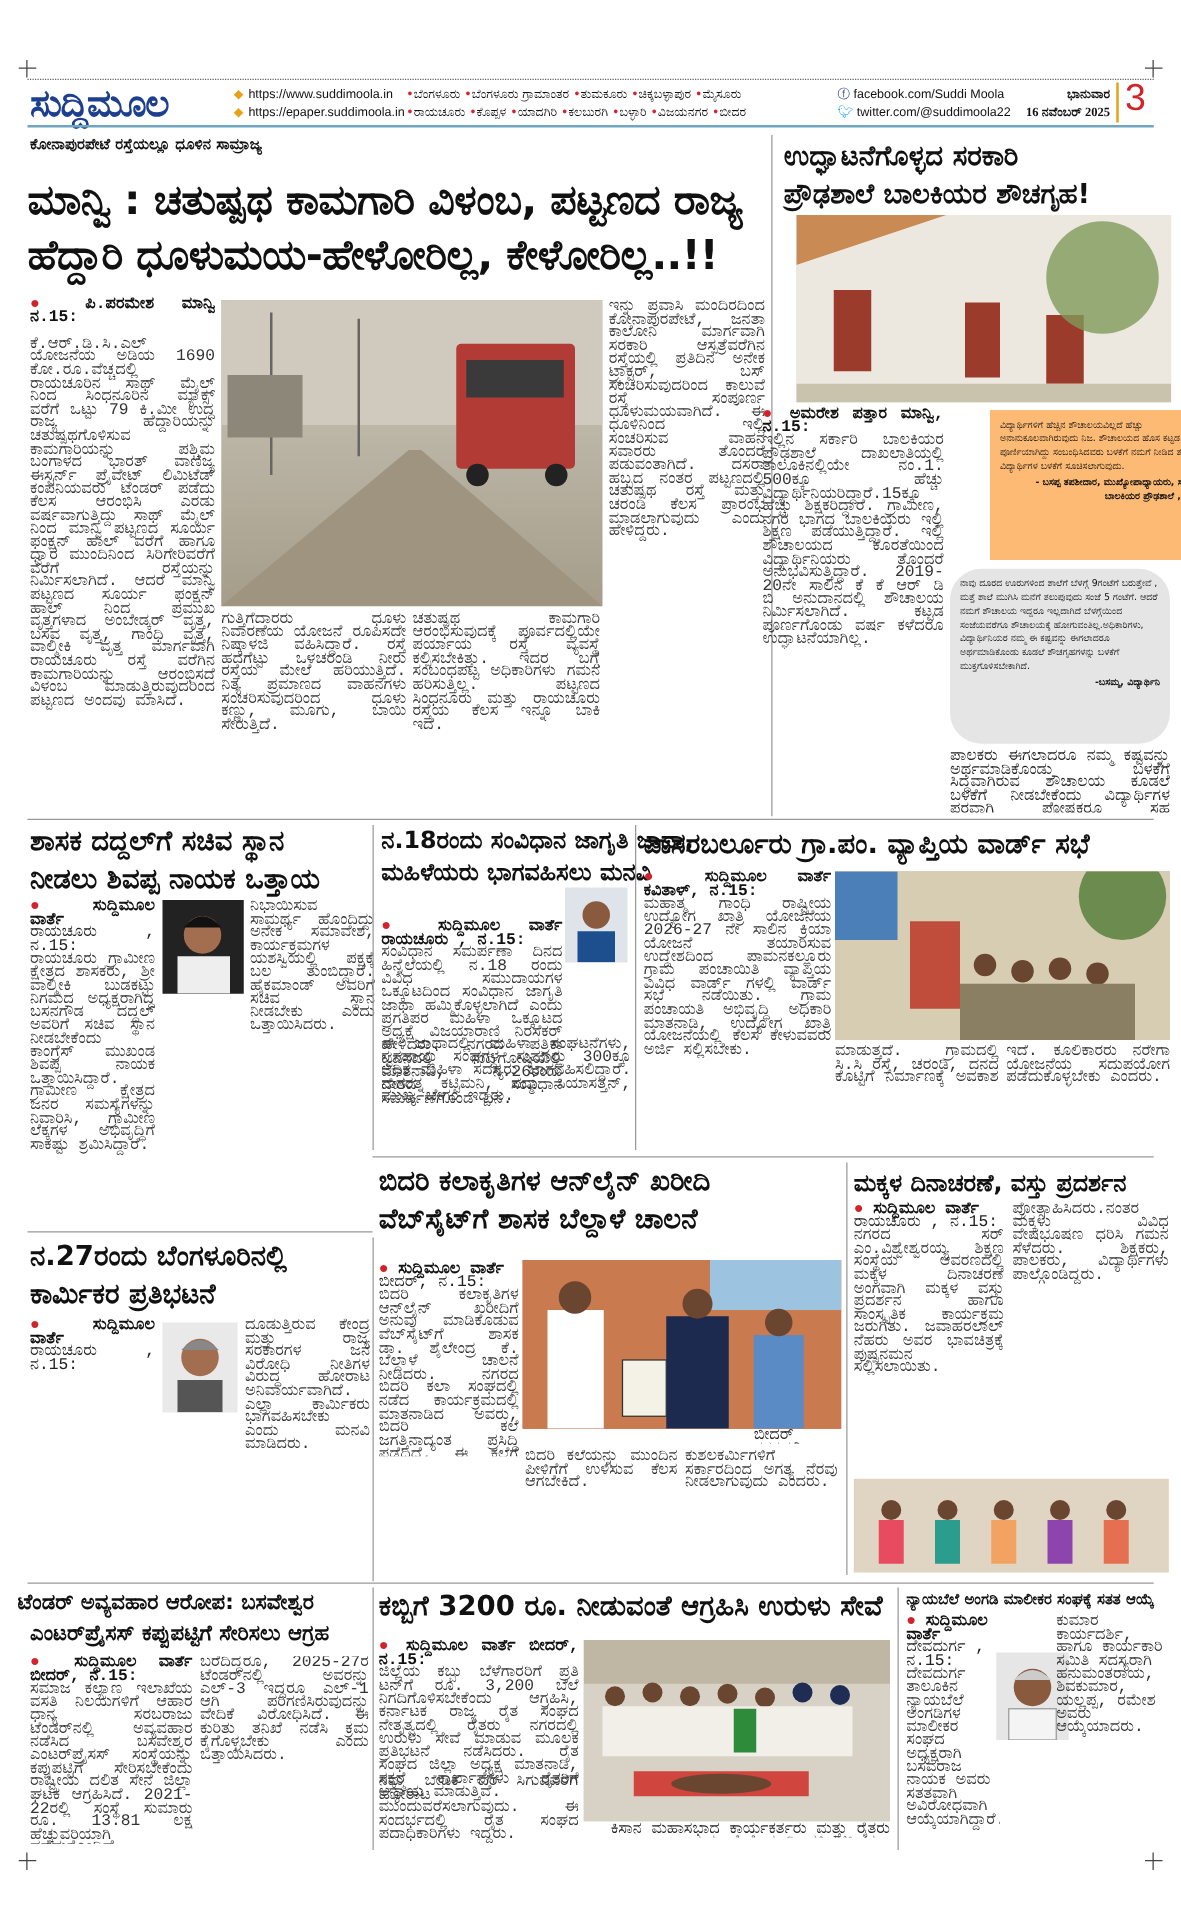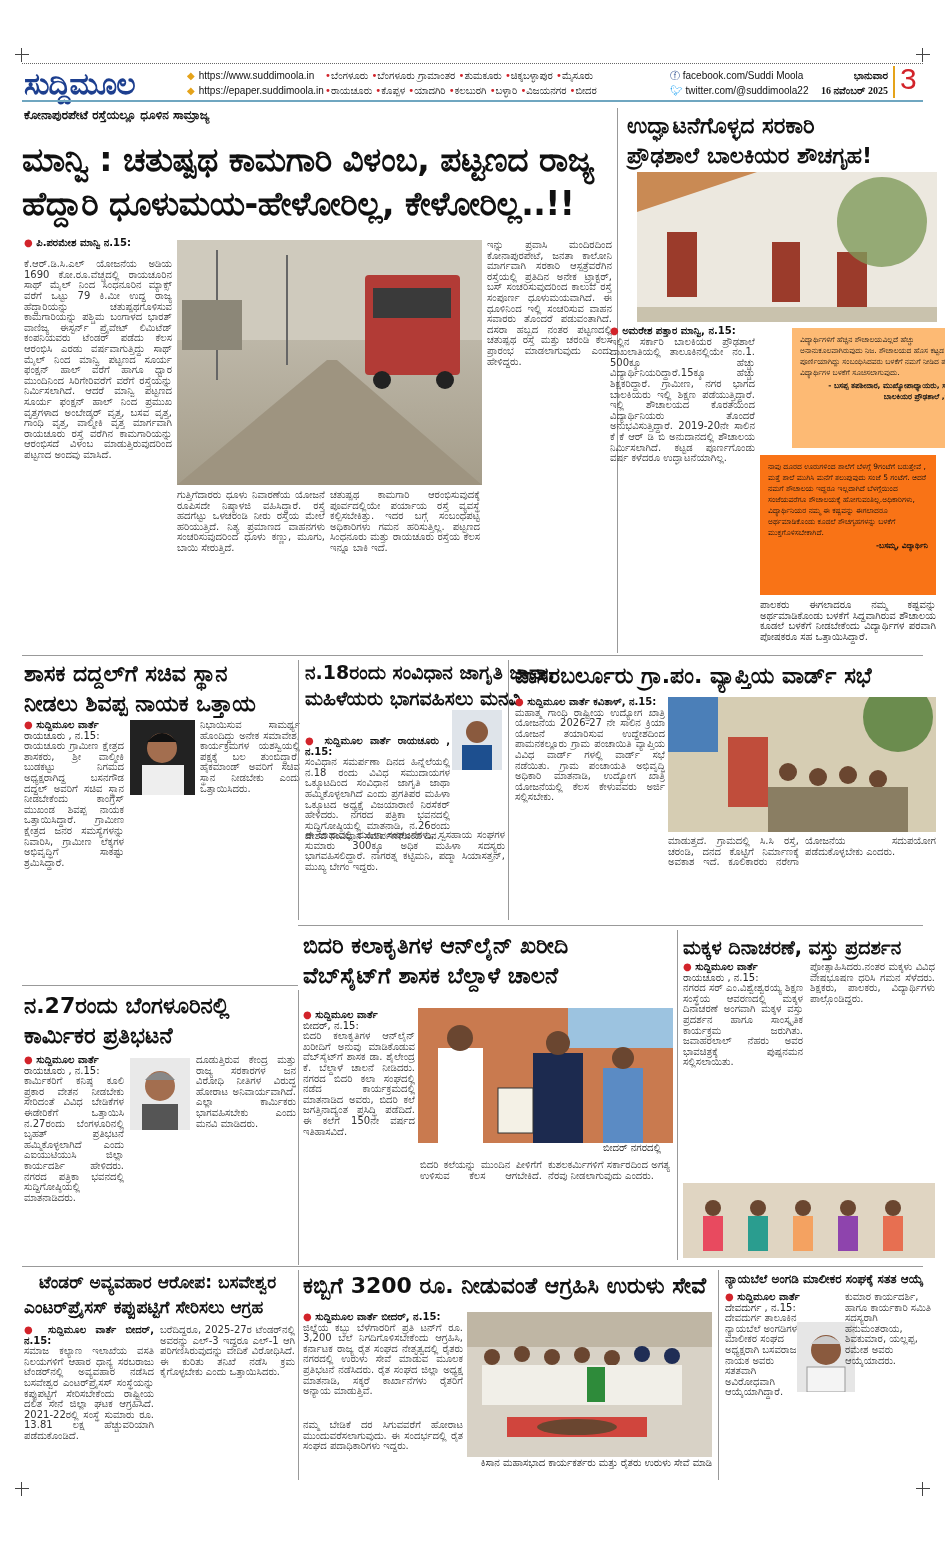--- a/index.html
+++ b/index.html
@@ -18,29 +18,29 @@
   .cities span.dot { color: #d2232a; }
   .social { left: 670px; top: 68px; font-size: 10px; line-height: 15px; font-family: "Liberation Sans", sans-serif; }
   .social .fb { color: #3b5998; } .social .tw { color: #1da1f2; }
   .dateblk { left: 800px; top: 68px; text-align: right; width: 88px; font-size: 10px; line-height: 15px; font-family: "Liberation Serif", serif; font-weight: bold; }
   .pgbar { left: 893px; top: 66px; width: 2px; height: 32px; background: #e5a31a; }
   .pgno { left: 900px; top: 62px; font-size: 30px; color: #d2232a; font-family: "Liberation Sans", sans-serif; }
   .kicker { font-size: 12px; font-weight: bold; }
   .h-xl { font-size: 33px; font-weight: 900; line-height: 44px; letter-spacing: -0.5px; }
   .h-lg { font-size: 22px; font-weight: 900; line-height: 28px; }
   .h-md { font-size: 19px; font-weight: 900; line-height: 25px; }
-  .col { font-size: 10px; line-height: 10.6px; color: #222; text-align: justify; overflow: hidden; }
+  .col { font-size: 13px; line-height: 10.6px; color: #222; text-align: justify; overflow: hidden; font-family: Liberation Mono, monospace; }
   .byline { font-weight: bold; color: #111; }
   .byline::before { content: "● "; color: #d2232a; }
   .txt { color: #333; }
   .photo { position: absolute; overflow: hidden; }
   .vrule { position: absolute; width: 1px; background: #999; }
   .hrule { position: absolute; height: 1px; background: #999; }
   .box-pink { background: #fdba74; margin-left: 32px; }
-  .box-green { background: #f97316; }
+  .box-green { background: #e5e5e5; border-radius: 25px; }
   .quote { font-size: 7.5px; line-height: 11px; padding: 6px 8px; overflow: hidden; }
   .quote .sig { text-align: right; font-weight: bold; margin-top: 2px; }
 </style>
 </head>
 <body>
 
 <div class="crop" style="left:15px;top:48px"></div>
 <div class="crop" style="right:15px;top:48px"></div>
 <div class="crop" style="left:15px;top:1482px"></div>
 <div class="crop" style="right:15px;top:1482px"></div>
@@ -268,38 +268,37 @@
     </svg>
   </div>
 </article>
 
 <article>
   <div class="abs h-lg" style="left:24px;top:992px">ನ.27ರಂದು ಬೆಂಗಳೂರಿನಲ್ಲಿ</div>
   <div class="abs h-lg" style="left:24px;top:1022px">ಕಾರ್ಮಿಕರ ಪ್ರತಿಭಟನೆ</div>
   <div class="abs col" style="left:24px;top:1055px;width:100px;height:220px">
     <span class="byline">ಸುದ್ದಿಮೂಲ ವಾರ್ತೆ</span><br>
     <span>ರಾಯಚೂರು , ನ.15:</span><br>
-    <span class="txt">ಕಾರ್ಮಿಕರಿಗೆ ಕನಿಷ್ಠ ಕೂಲಿ ಪ್ರಕಾರ ವೇತನ ನೀಡಬೇಕು ಸೇರಿದಂತೆ ವಿವಿಧ ಬೇಡಿಕೆಗಳ ಈಡೇರಿಕೆಗೆ ಒತ್ತಾಯಿಸಿ ನ.27ರಂದು ಬೆಂಗಳೂರಿನಲ್ಲಿ ಬೃಹತ್ ಪ್ರತಿಭಟನೆ ಹಮ್ಮಿಕೊಳ್ಳಲಾಗಿದೆ ಎಂದು ಎಐಯುಟಿಯುಸಿ ಜಿಲ್ಲಾ ಕಾರ್ಯದರ್ಶಿ ಹೇಳಿದರು. ನಗರದ ಪತ್ರಿಕಾ ಭವನದಲ್ಲಿ ಸುದ್ದಿಗೋಷ್ಠಿಯಲ್ಲಿ ಮಾತನಾಡಿದರು.</span>
   </div>
   <div class="photo" style="left:130px;top:1058px;width:60px;height:72px;background:#e9e9e9">
     <svg width="60" height="72">
         <circle cx="30" cy="28" r="15" fill="#a36e4f"></circle>
         <path d="M15 22 Q30 6 45 22" fill="#888"></path>
         <rect x="12" y="46" width="36" height="26" fill="#555"></rect>
       </svg>
   </div>
   <div class="abs col" style="left:196px;top:1055px;width:100px;height:220px">
     <span class="txt">ದೂಡುತ್ತಿರುವ ಕೇಂದ್ರ ಮತ್ತು ರಾಜ್ಯ ಸರಕಾರಗಳ ಜನ ವಿರೋಧಿ ನೀತಿಗಳ ವಿರುದ್ಧ ಹೋರಾಟ ಅನಿವಾರ್ಯವಾಗಿದೆ. ಎಲ್ಲಾ ಕಾರ್ಮಿಕರು ಭಾಗವಹಿಸಬೇಕು ಎಂದು ಮನವಿ ಮಾಡಿದರು.</span>
   </div>
 </article>
 <div class="vrule" style="left:298px;top:990px;height:275px"></div>
 <div class="hrule" style="left:22px;right:22px;top:1266px"></div>
 
 <article>
-  <div class="abs h-md" style="left:39px;top:1270px;white-space:nowrap;font-size:17px">ಟೆಂಡರ್ ಅವ್ಯವಹಾರ ಆರೋಪ: ಬಸವೇಶ್ವರ</div>
+  <div class="abs h-md" style="left:14px;top:1270px;white-space:nowrap;font-size:17px">ಟೆಂಡರ್ ಅವ್ಯವಹಾರ ಆರೋಪ: ಬಸವೇಶ್ವರ</div>
   <div class="abs h-md" style="left:24px;top:1295px;white-space:nowrap;font-size:17px">ಎಂಟರ್‌ಪ್ರೈಸಸ್ ಕಪ್ಪುಪಟ್ಟಿಗೆ ಸೇರಿಸಲು ಆಗ್ರಹ</div>
   <div class="abs col" style="left:24px;top:1325px;width:130px;height:150px">
     <span class="byline">ಸುದ್ದಿಮೂಲ ವಾರ್ತೆ ಬೀದರ್, ನ.15:</span><br>
     <span class="txt">ಸಮಾಜ ಕಲ್ಯಾಣ ಇಲಾಖೆಯ ವಸತಿ ನಿಲಯಗಳಿಗೆ ಆಹಾರ ಧಾನ್ಯ ಸರಬರಾಜು ಟೆಂಡರ್‌ನಲ್ಲಿ ಅವ್ಯವಹಾರ ನಡೆಸಿದ ಬಸವೇಶ್ವರ ಎಂಟರ್‌ಪ್ರೈಸಸ್ ಸಂಸ್ಥೆಯನ್ನು ಕಪ್ಪುಪಟ್ಟಿಗೆ ಸೇರಿಸಬೇಕೆಂದು ರಾಷ್ಟ್ರೀಯ ದಲಿತ ಸೇನೆ ಜಿಲ್ಲಾ ಘಟಕ ಆಗ್ರಹಿಸಿದೆ. 2021-22ರಲ್ಲಿ ಸಂಸ್ಥೆ ಸುಮಾರು ರೂ. 13.81 ಲಕ್ಷ ಹೆಚ್ಚುವರಿಯಾಗಿ ಪಡೆದುಕೊಂಡಿದೆ.</span>
   </div>
   <div class="abs col" style="left:160px;top:1325px;width:135px;height:150px">
     <span class="txt">ಬರೆದಿದ್ದರೂ, 2025-27ರ ಟೆಂಡರ್‌ನಲ್ಲಿ ಅವರನ್ನು ಎಲ್-3 ಇದ್ದರೂ ಎಲ್-1 ಆಗಿ ಪರಿಗಣಿಸಿರುವುದನ್ನು ವೇದಿಕೆ ವಿರೋಧಿಸಿದೆ. ಈ ಕುರಿತು ತನಿಖೆ ನಡೆಸಿ ಕ್ರಮ ಕೈಗೊಳ್ಳಬೇಕು ಎಂದು ಒತ್ತಾಯಿಸಿದರು.</span>
   </div>
 </article>
 <div class="vrule" style="left:298px;top:1270px;height:210px"></div>

